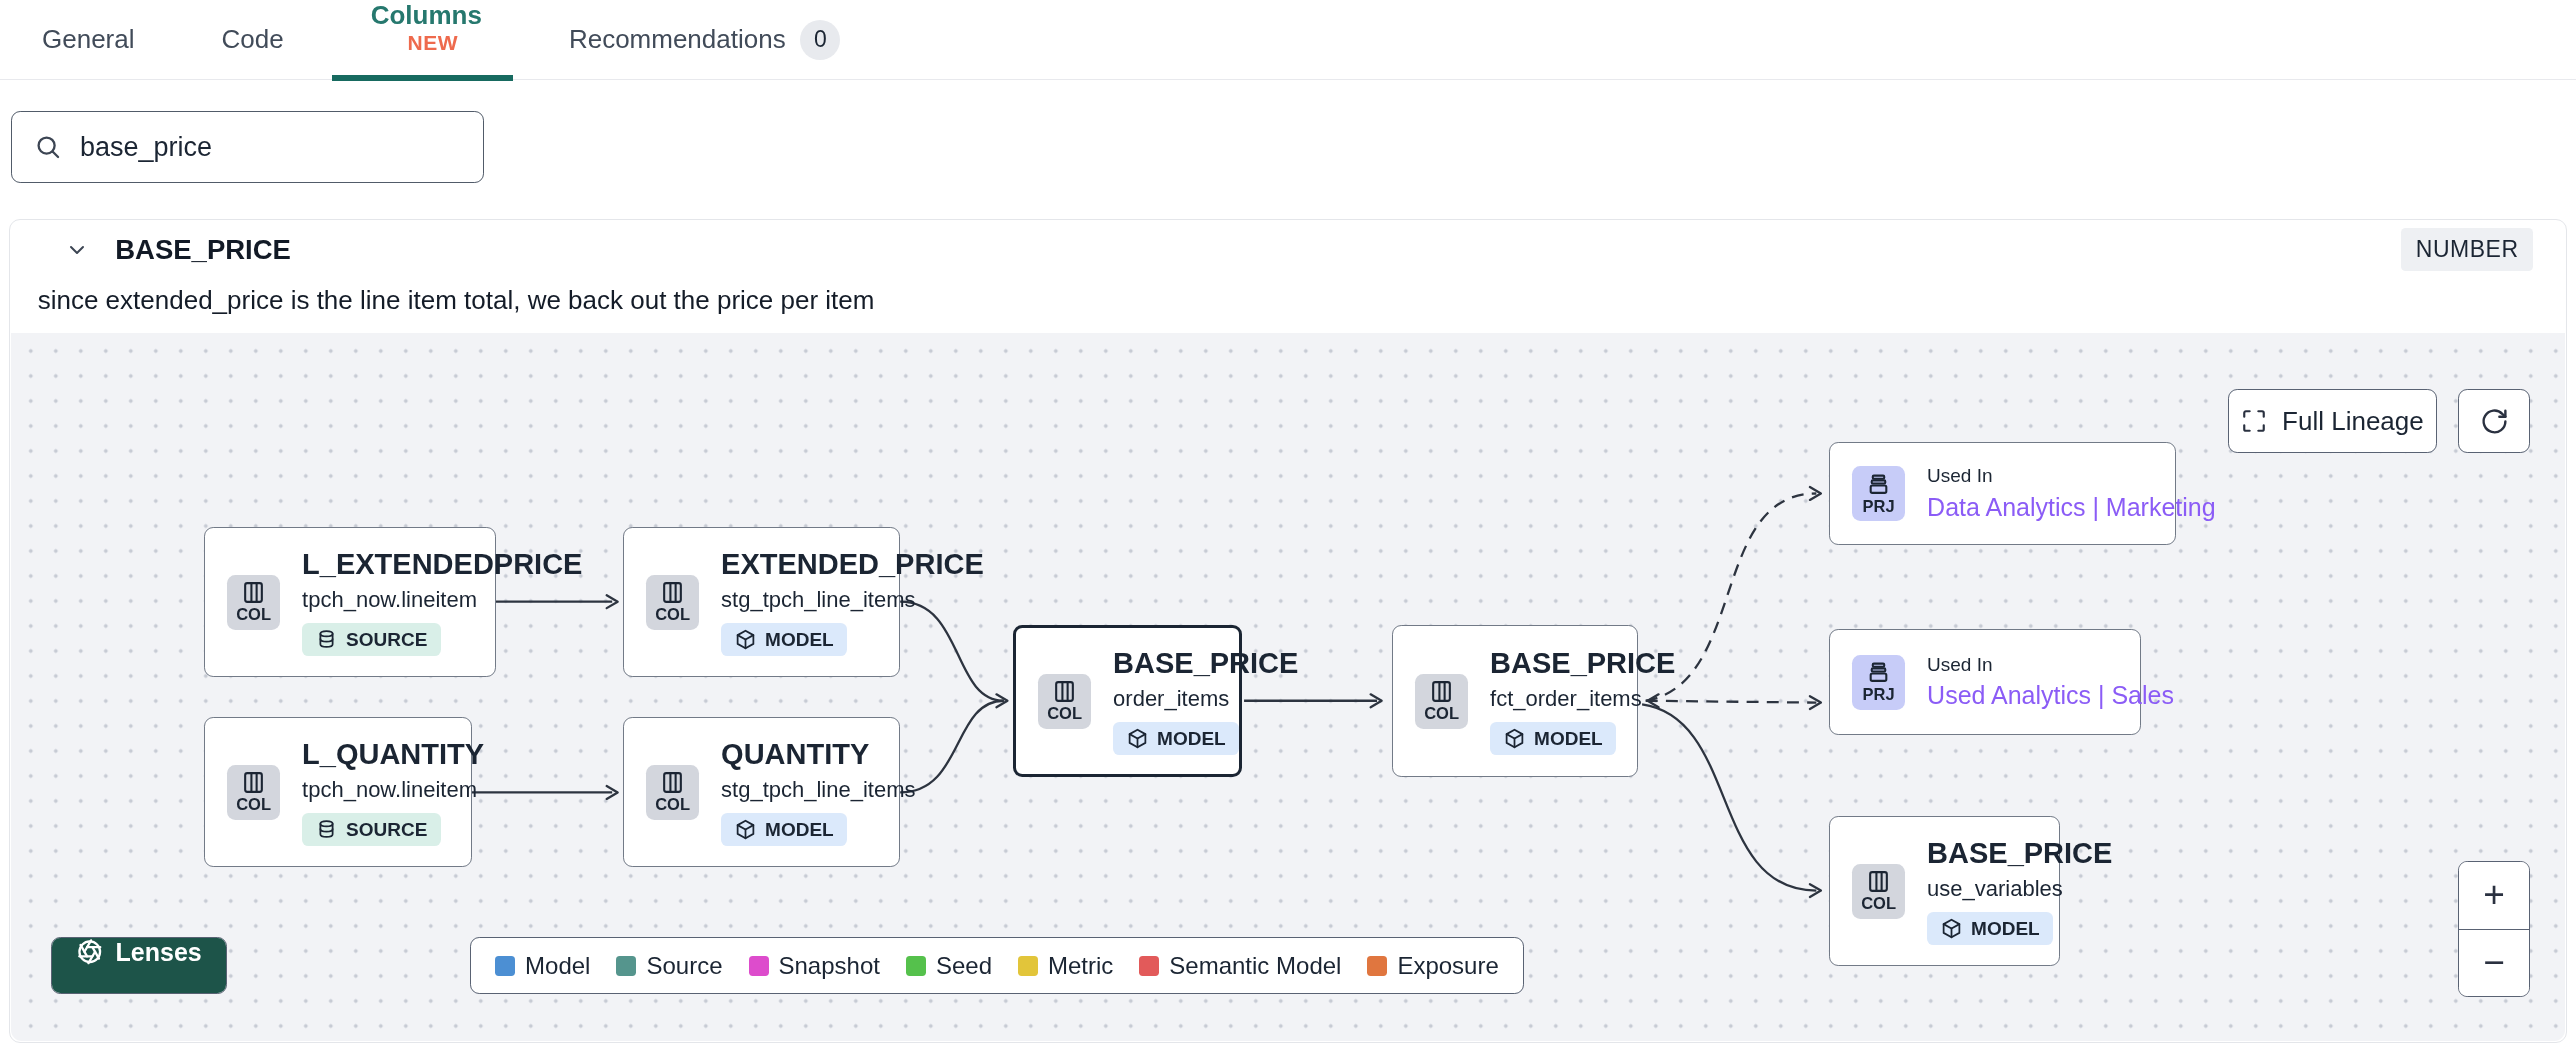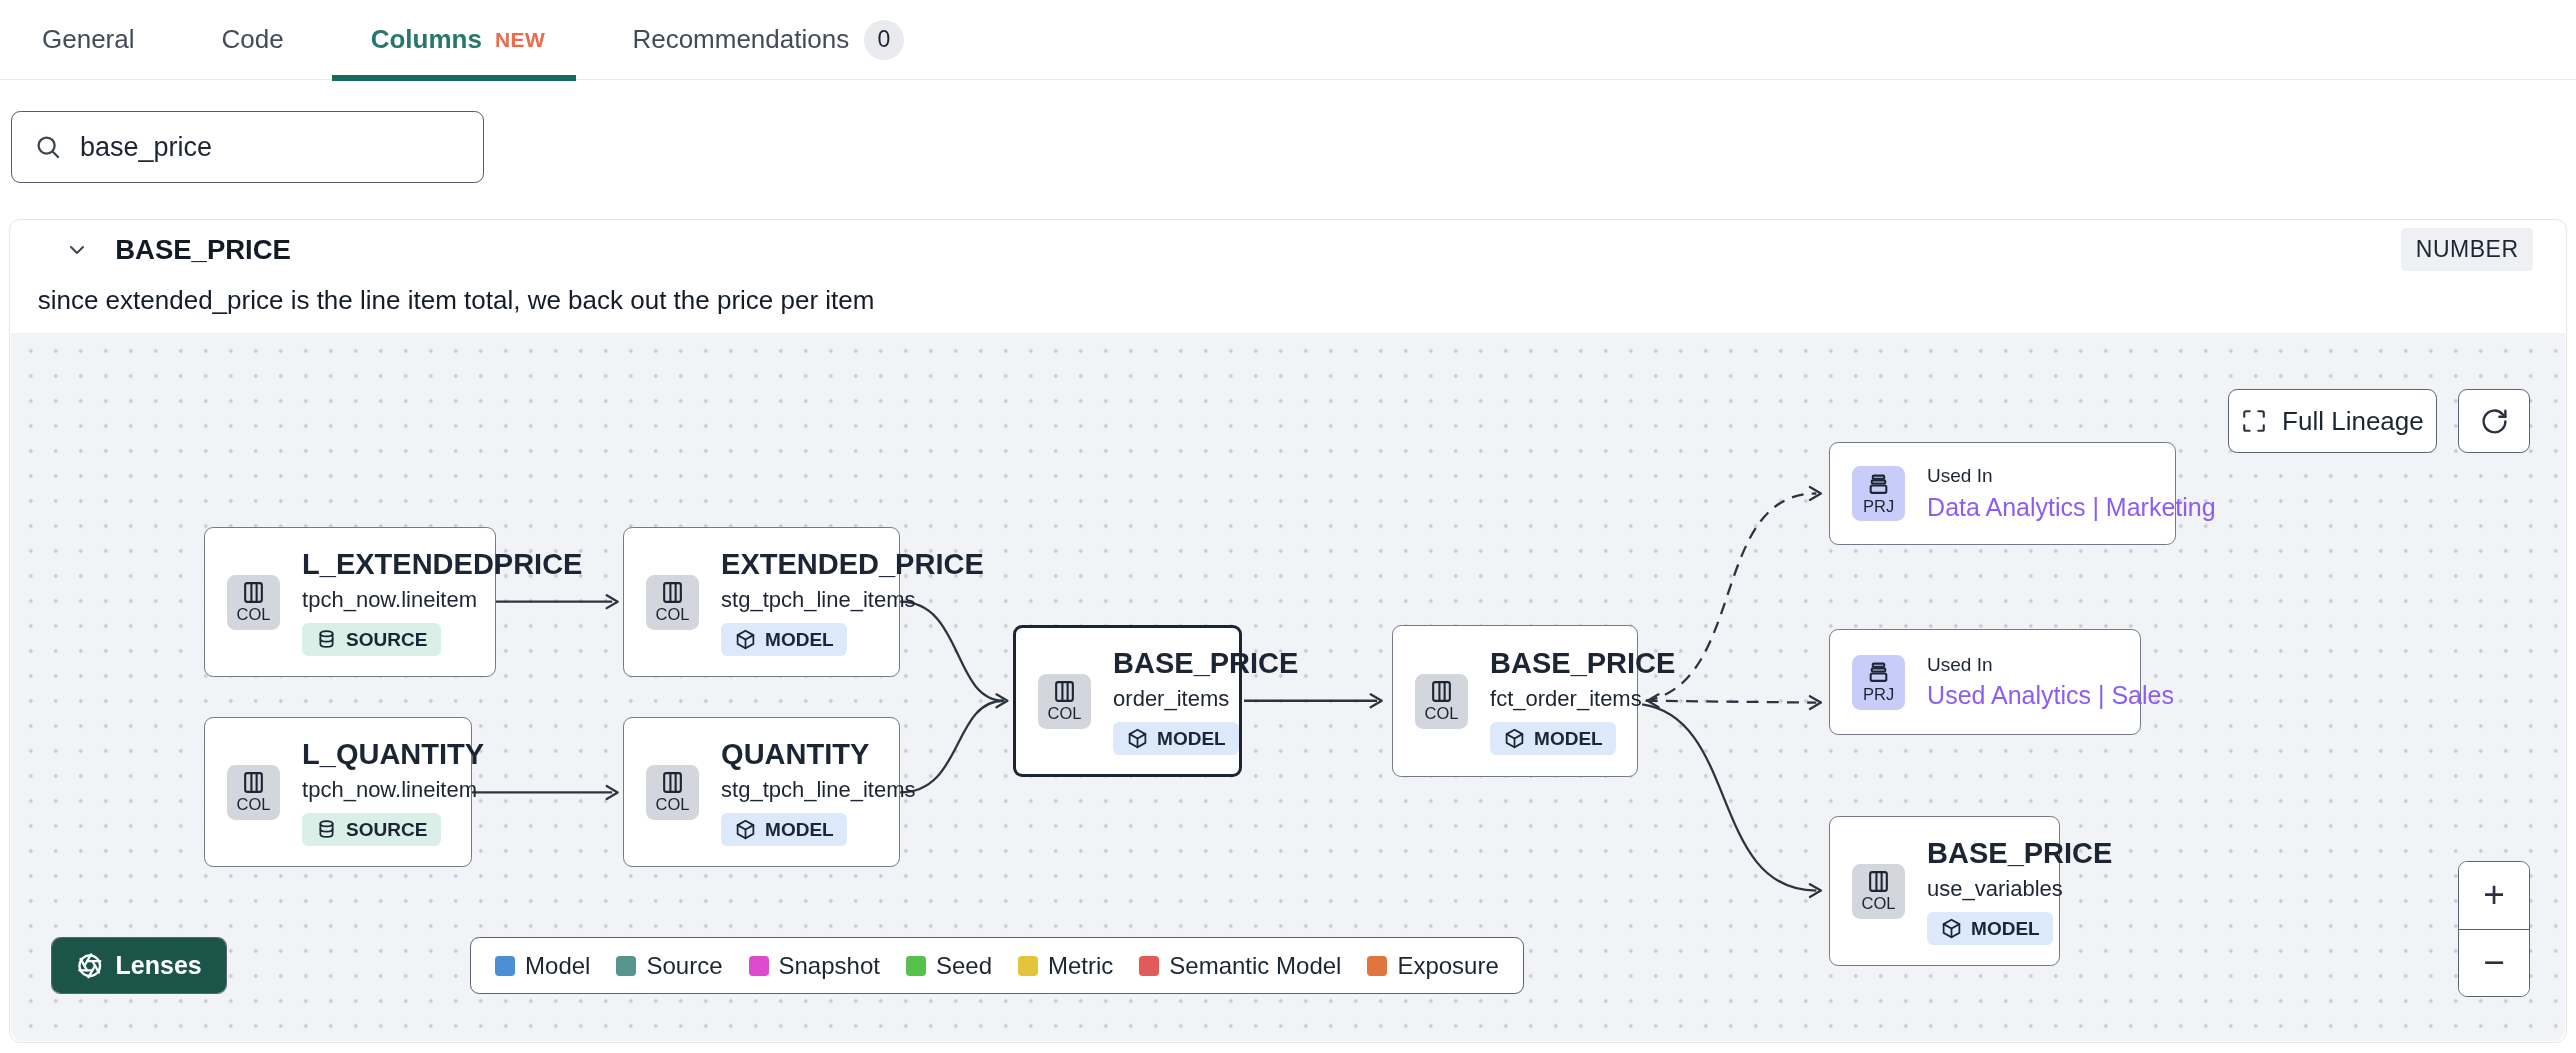--- a/index.html
+++ b/index.html
@@ -3,21 +3,21 @@
 <meta charset="utf-8">
 <style>
   html,body{margin:0;padding:0;background:#fff;}
   body{font-family:"Liberation Sans", sans-serif; color:#1b2533;}
   .screen{position:relative;width:2576px;height:1053px;background:#fff;overflow:hidden;}
 
   
   .tabbar{position:relative;display:flex;align-items:center;height:79px;padding-left:42px;
           border-bottom:1.8px solid #e8e9ed;background:#fff;gap:87px;}
   .tab{position:relative;display:flex;align-items:center;height:100%;font-size:26px;font-weight:500;color:#414b59;cursor:pointer;}
-  .tab.active{color:#26786e;font-weight:700;}
+  .tab.active{color:#26786e;font-weight:700;flex-direction:column;}
   .tab.active::after{content:"";position:absolute;left:-39px;right:-31px;bottom:-1.8px;height:5.5px;background:#176a60;}
   .tab .new{margin-left:13px;font-size:21px;font-weight:700;color:#ee6a4d;letter-spacing:0.5px;}
   .tab .count{margin-left:14.7px;width:40px;height:40px;border-radius:50%;background:#e8eaee;color:#1b2533;
               font-size:23px;font-weight:500;display:flex;align-items:center;justify-content:center;}
 
   
   .search{display:flex;align-items:center;gap:16.5px;box-sizing:border-box;
           margin:31px 0 0 11px;width:473px;height:72px;padding:0 22px;
           border:1.8px solid #515b69;border-radius:9.2px;background:#fff;}
   .search svg{width:27.5px;height:27.5px;stroke:#3c4553;flex:0 0 auto;}
@@ -43,21 +43,21 @@
 
   
   .node{position:absolute;display:flex;align-items:center;gap:22px;box-sizing:border-box;
         background:#fff;border:1.8px solid #727a87;border-radius:9.2px;padding:0 22px;cursor:pointer;}
   .node.selected{border:3.7px solid #1b2533;}
   .chip{width:53px;height:55px;border-radius:8.3px;display:flex;flex-direction:column;align-items:center;
         justify-content:center;gap:0;flex:0 0 auto;color:#1b2533;}
   .chip.col{background:#d3d6dd;}
   .chip.prj{background:#c7ccf8;}
   .chip svg{width:25px;height:25px;stroke:#1b2533;}
-  .chip span{font-size:16.5px;font-weight:400;line-height:18.3px;text-align:center;}
+  .chip span{font-size:16.5px;font-weight:700;line-height:18.3px;text-align:center;}
   .node-body{display:flex;flex-direction:column;align-items:flex-start;}
   .node-title{font-size:29px;font-weight:600;color:#1b2533;margin-bottom:6.4px;white-space:nowrap;}
   .node-sub{font-size:22px;color:#1b2533;margin-bottom:10px;white-space:nowrap;}
   .nbadge{display:inline-flex;align-items:center;gap:9.2px;padding:5.5px 13.8px;border-radius:6.4px;
           font-size:19px;font-weight:600;color:#1b2533;}
   .nbadge svg{width:21px;height:21px;stroke:#1b2533;}
   .nbadge.mint{background:#d9efe8;}
   .nbadge.blue{background:#dbe9fb;}
   .used-in{font-size:19px;color:#1b2533;margin-bottom:5.5px;}
   .prj-title{font-size:25px;color:#8b5cf6;white-space:nowrap;}
@@ -67,21 +67,21 @@
         display:flex;align-items:center;justify-content:center;gap:14.7px;font-size:26px;color:#1b2533;cursor:pointer;}
   .cbtn svg{stroke:#2a3140;}
   .zoomstack{position:absolute;box-sizing:border-box;background:#fff;border:1.8px solid #596273;border-radius:9.2px;
              display:flex;flex-direction:column;overflow:hidden;}
   .zoomstack .zbtn{flex:1;display:flex;align-items:center;justify-content:center;font-size:37px;color:#2a3140;cursor:pointer;background:#fff;}
   .zoomstack .zbtn:first-child{border-bottom:1.8px solid #596273;}
 
   
   .lens-group{position:absolute;display:flex;box-sizing:border-box;height:57px;border:1.8px solid #596273;
               border-radius:9.2px;overflow:hidden;background:#fff;}
-  .lenses{background:#1d5449;color:#fff;display:flex;align-items:center;gap:12px;padding:0 24px;
+  .lenses{background:#1d5449;color:#fff;display:flex;gap:12px;padding:0 24px;
           font-size:25px;font-weight:600;cursor:pointer;}
   .lenses svg{width:27.5px;height:27.5px;stroke:#fff;}
   .rel{display:flex;align-items:center;gap:13.8px;padding:0 24px;font-size:25px;cursor:pointer;background:#fff;}
   .rel svg{stroke:#2a3140;}
   .legend{position:absolute;display:flex;align-items:center;gap:26px;box-sizing:border-box;height:57px;
           padding:0 24px;background:#fff;border:1.8px solid #596273;border-radius:9.2px;}
   .legend-item{display:flex;align-items:center;gap:10px;font-size:24px;color:#1b2533;}
   .swatch{width:20px;height:20px;border-radius:3.7px;flex:0 0 auto;}
 
   svg.icon{fill:none;stroke-width:2;stroke-linecap:round;stroke-linejoin:round;}

